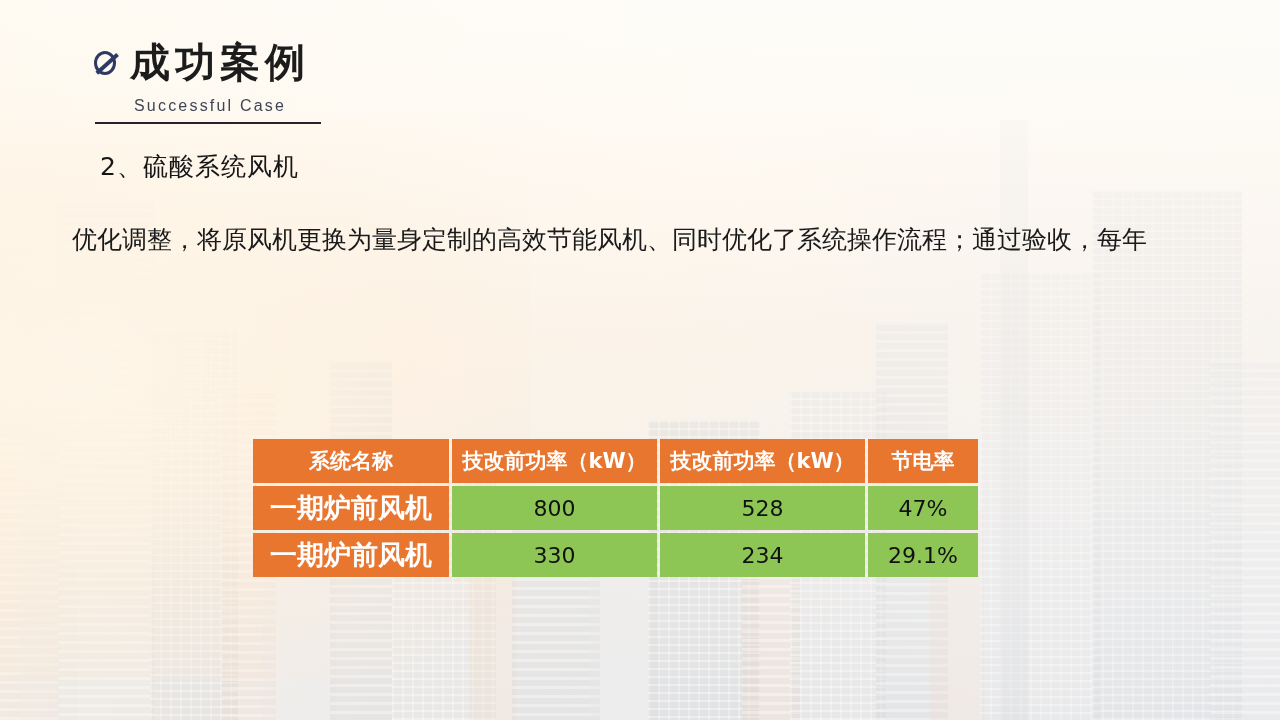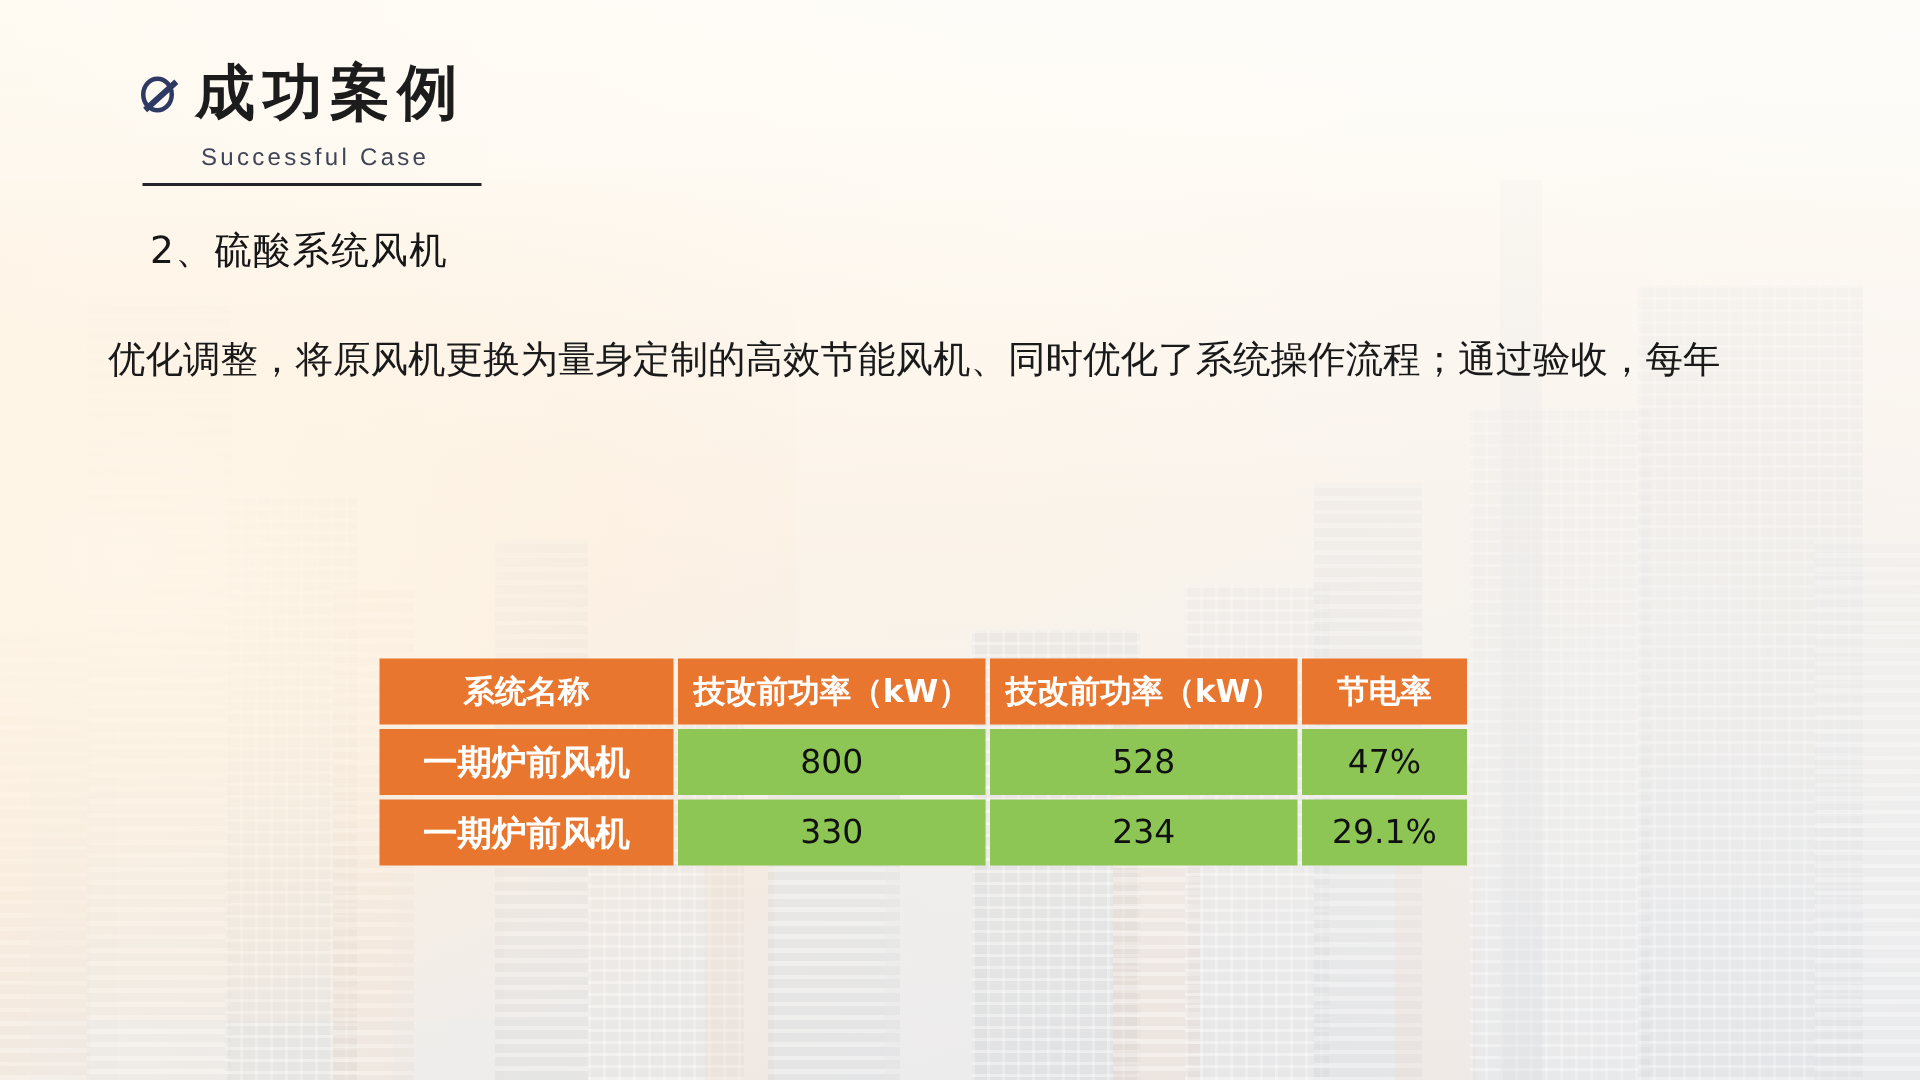--- a/index.html
+++ b/index.html
@@ -240,21 +240,21 @@
   .data-table th {
     background: #e8762f;
     color: #ffffff;
     font-size: 21px;
     font-weight: bold;
     letter-spacing: 0px;
   }
   .data-table td.rowhead {
     background: #e8762f;
     color: #ffffff;
-    font-size: 23px;
+    font-size: 27px;
     font-weight: bold;
   }
   .data-table td.val {
     background: #8dc654;
     color: #111111;
     font-size: 22px;
     font-weight: normal;
   }
   .col-name  { width: 196px; }
   .col-before{ width: 205px; }

